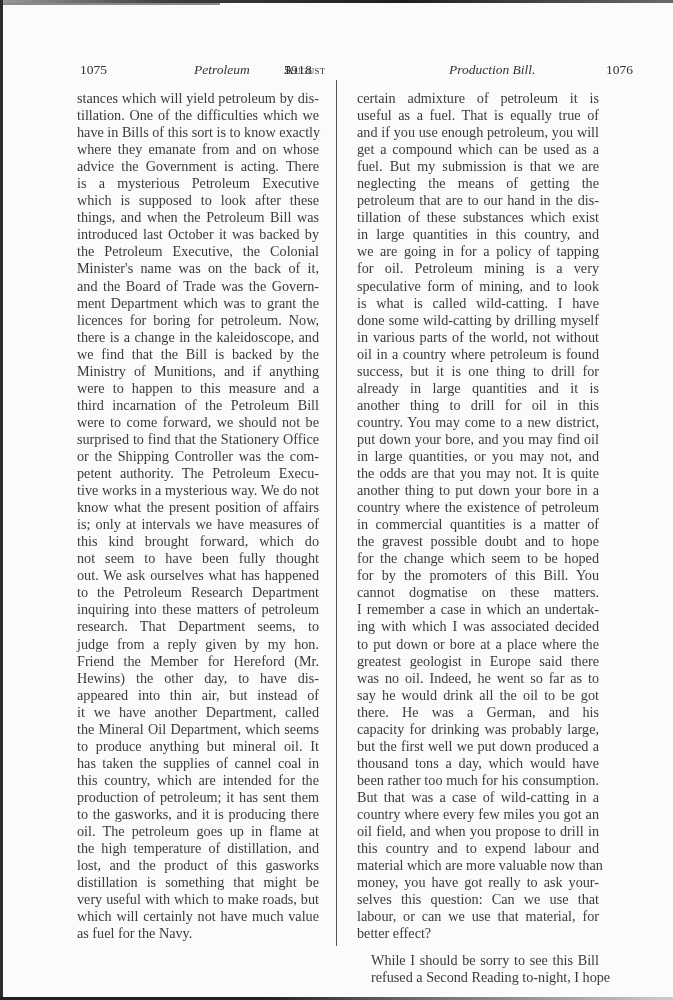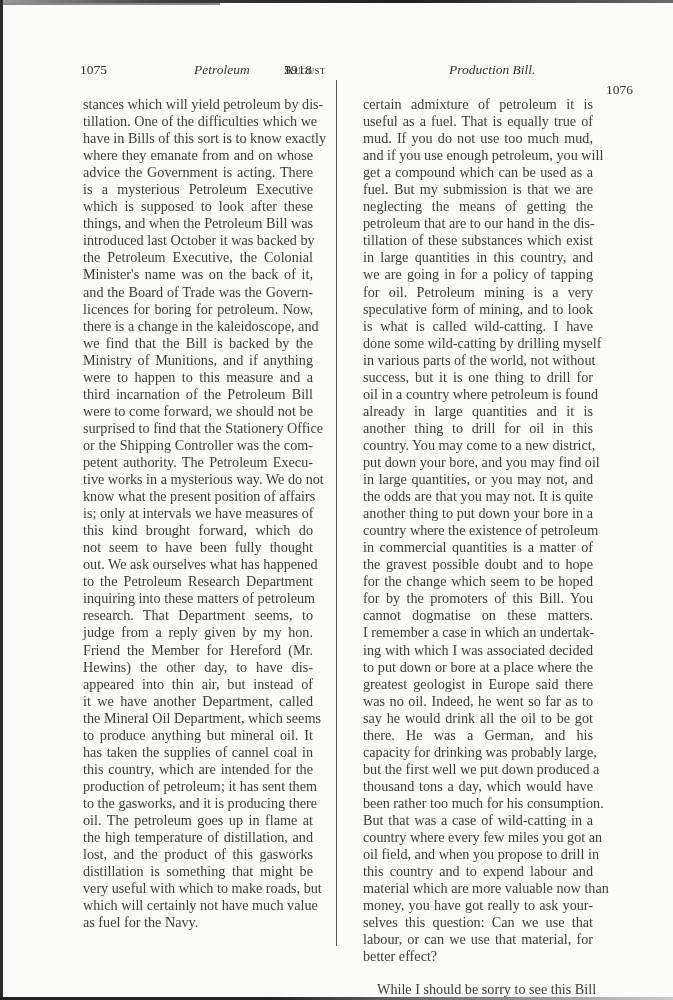--- a/index.html
+++ b/index.html
@@ -16,29 +16,29 @@
   .header {
     position:absolute; top:62px; left:16px; width:673px; height:18px;
     font-family:"Liberation Serif", serif; font-size:13.5px; color:#333;
   }
   .header span { position:absolute; top:0; white-space:nowrap; }
   .h-left { left:64px; }
   .h-t1 { left:178px; font-style:italic; }
   .h-date { left:268px; letter-spacing:0.3px; }
   .h-date .sc { font-variant:small-caps; }
   .h-t2 { left:433px; font-style:italic; }
-  .h-right { left:590px;margin-top:20px; }
+  .h-right { left:590px; }
   .col {
     position:absolute; top:80px; width:262px;
     font-family:"Liberation Serif", serif; font-size:14.2px; line-height:17.05px;
     text-align:justify; color:#3b3b3b;
   }
   .col-left { left:67px; }
   .col-right { left:347px; }
-  .col p { margin:16px; }
+  .col p { margin:10px; }
   .col p.indent { text-indent:14px; margin-top:6px; }
   .line { display:block; text-align:justify; text-align-last:justify; white-space:nowrap; height:17.05px; }
   .line.last { text-align-last:left; }
   .divider { position:absolute; left:336px; top:80px; width:1px; height:866px; background:#555; }
 </style>
 </head>
 <body>
 
 <div class="top-rule"></div>
 <div class="top-rule2"></div>
@@ -63,20 +63,21 @@
       <span class="line">have in Bills of this sort is to know exactly</span>
       <span class="line">where they emanate from and on whose</span>
       <span class="line">advice the Government is acting.  There</span>
       <span class="line">is a mysterious Petroleum Executive</span>
       <span class="line">which is supposed to look after these</span>
       <span class="line">things, and when the Petroleum Bill was</span>
       <span class="line">introduced last October it was backed by</span>
       <span class="line">the Petroleum Executive, the Colonial</span>
       <span class="line">Minister's name was on the back of it,</span>
       <span class="line">and the Board of Trade was the Govern-</span>
+      <span class="line">ment Department which was to grant the</span>
       <span class="line">licences for boring for petroleum.  Now,</span>
       <span class="line">there is a change in the kaleidoscope, and</span>
       <span class="line">we find that the Bill is backed by the</span>
       <span class="line">Ministry of Munitions, and if anything</span>
       <span class="line">were to happen to this measure and a</span>
       <span class="line">third incarnation of the Petroleum Bill</span>
       <span class="line">were to come forward, we should not be</span>
       <span class="line">surprised to find that the Stationery Office</span>
       <span class="line">or the Shipping Controller was the com-</span>
       <span class="line">petent authority.  The Petroleum Execu-</span>
@@ -110,36 +111,35 @@
     </p>
 
 </div>
 
 <div class="divider"></div>
 
 <div class="col col-right">
   <p>
       <span class="line">certain admixture of petroleum it is</span>
       <span class="line">useful as a fuel.  That is equally true of</span>
-      <span class="line">mud.  If you do not use too much mud,</span>
       <span class="line">and if you use enough petroleum, you will</span>
       <span class="line">get a compound which can be used as a</span>
       <span class="line">fuel.  But my submission is that we are</span>
       <span class="line">neglecting the means of getting the</span>
       <span class="line">petroleum that are to our hand in the dis-</span>
       <span class="line">tillation of these substances which exist</span>
       <span class="line">in large quantities in this country, and</span>
       <span class="line">we are going in for a policy of tapping</span>
       <span class="line">for oil.  Petroleum mining is a very</span>
       <span class="line">speculative form of mining, and to look</span>
       <span class="line">is what is called wild-catting.  I have</span>
       <span class="line">done some wild-catting by drilling myself</span>
       <span class="line">in various parts of the world, not without</span>
+      <span class="line">oil in a country where petroleum is found</span>
       <span class="line">success, but it is one thing to drill for</span>
-      <span class="line">oil in a country where petroleum is found</span>
       <span class="line">already in large quantities and it is</span>
       <span class="line">another thing to drill for oil in this</span>
       <span class="line">country. You may come to a new district,</span>
       <span class="line">put down your bore, and you may find oil</span>
       <span class="line">in large quantities, or you may not, and</span>
       <span class="line">the odds are that you may not. It is quite</span>
       <span class="line">another thing to put down your bore in a</span>
       <span class="line">country where the existence of petroleum</span>
       <span class="line">in commercial quantities is a matter of</span>
       <span class="line">the gravest possible doubt and to hope</span>

